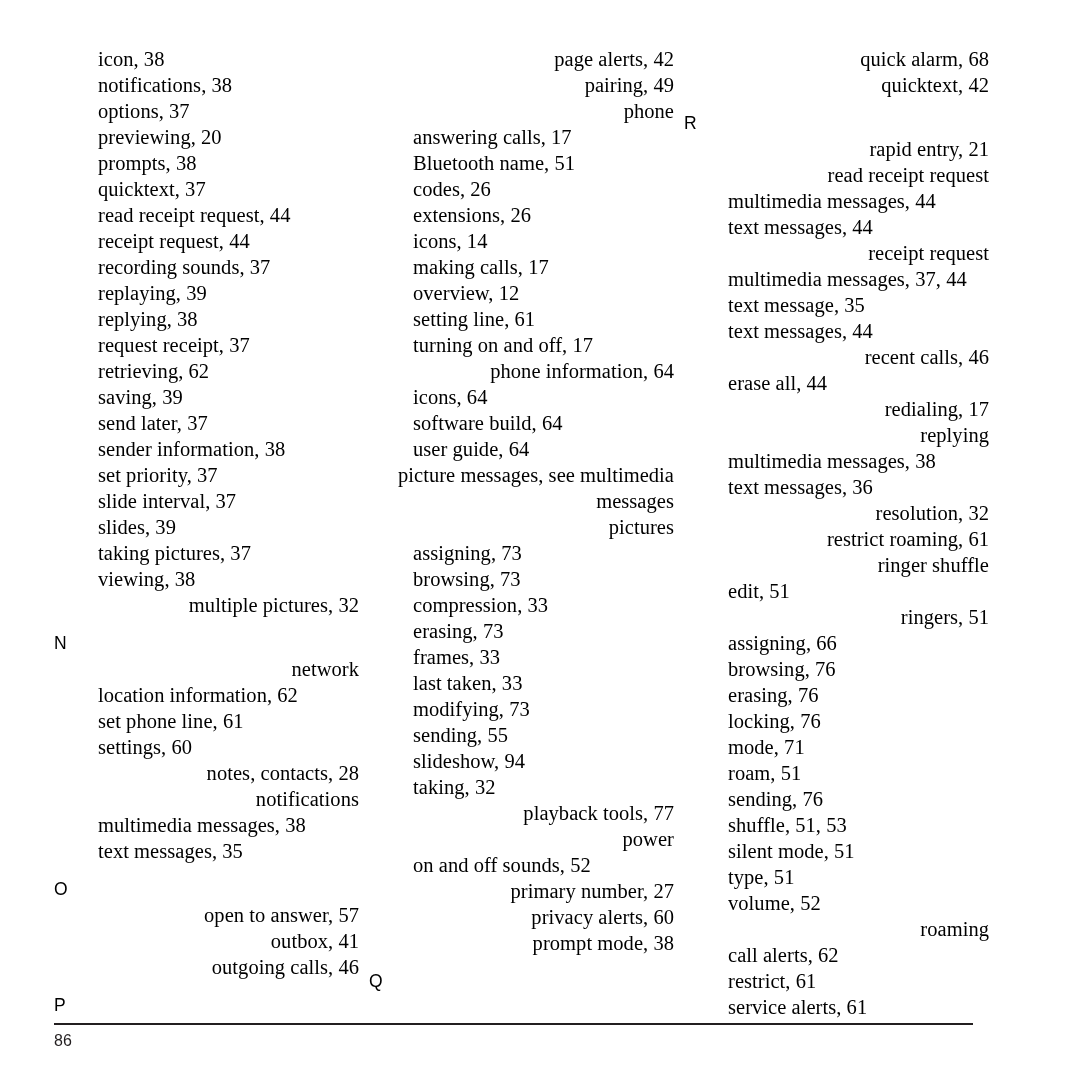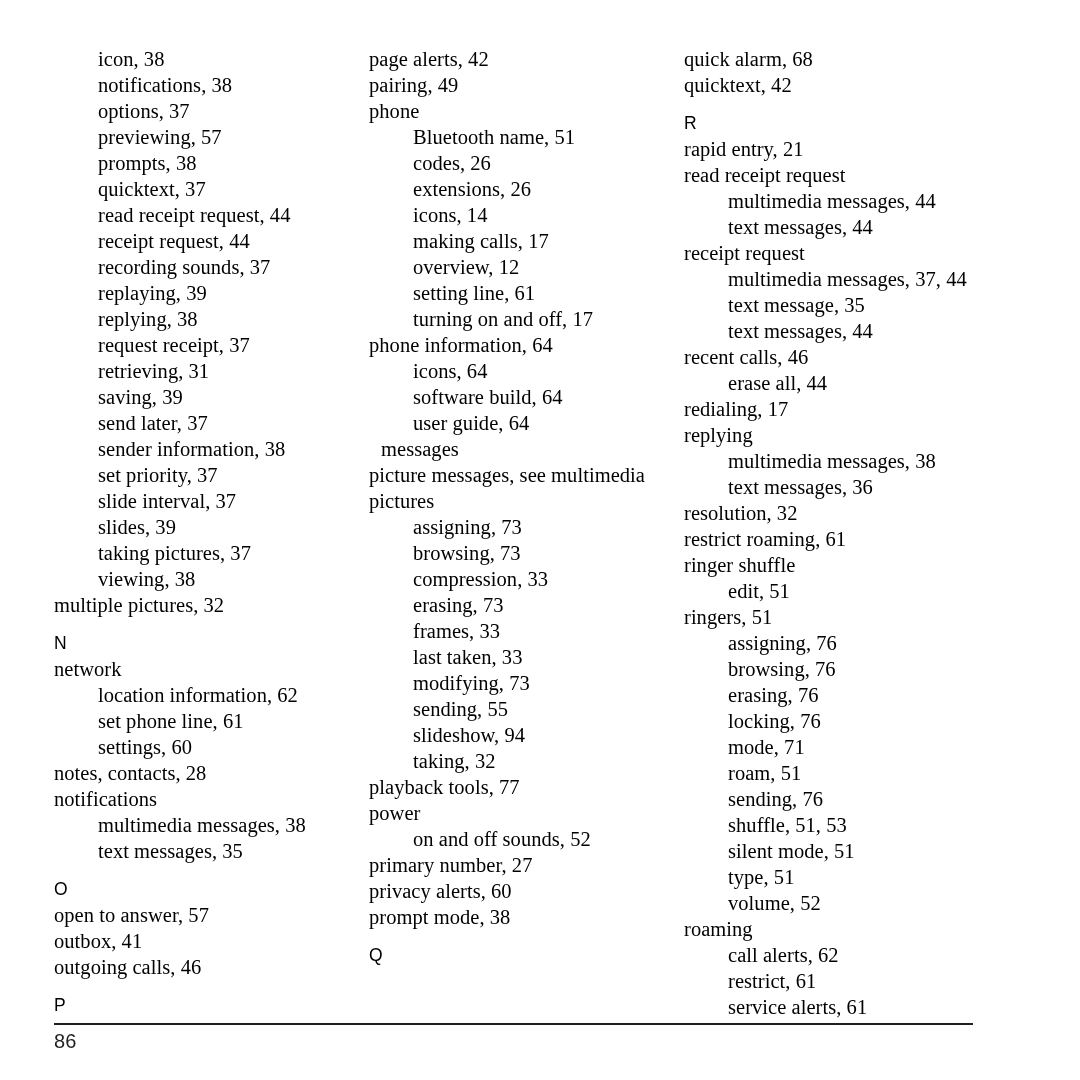--- a/index.html
+++ b/index.html
@@ -41,21 +41,21 @@
   }
   .index-column:last-child { margin-right: 0; }
 
   
   .entry {
     font-size: 20.5px;
     line-height: 26px;
     white-space: pre-wrap;
     letter-spacing: 0.05px;
   }
-  .entry.lvl1 { padding-left: 0px; }
+  .entry.lvl1 { padding-left: 0px; text-align: right; }
   .entry.lvl2 { padding-left: 44px; }
 
   
   .entry.wrap {
     padding-left: 12px;
   }
 
   
   .section-letter {
     font-family: "Liberation Sans", "DejaVu Sans", sans-serif;
@@ -72,46 +72,46 @@
     top: 1023px;
     width: 919px;
     height: 0;
     border-top: 2.5px solid #231f20;
   }
   .footer-page-number {
     position: absolute;
     left: 54px;
     top: 1028px;
     font-family: "Liberation Sans", "DejaVu Sans", sans-serif;
-    font-size: 20px;
+    font-size: 16px;
     line-height: 26px;
     color: #231f20;
     letter-spacing: 0.2px;
   }
 </style>
 </head>
 <body>
 
 <div class="page">
 
   <div class="index-columns">
     <div class="index-column">
         <div class="entry lvl2">icon, 38</div>
         <div class="entry lvl2">notifications, 38</div>
         <div class="entry lvl2">options, 37</div>
-        <div class="entry lvl2">previewing, 57</div>
+        <div class="entry lvl2">previewing, 20</div>
         <div class="entry lvl2">prompts, 38</div>
         <div class="entry lvl2">quicktext, 37</div>
         <div class="entry lvl2">read receipt request, 44</div>
         <div class="entry lvl2">receipt request, 44</div>
         <div class="entry lvl2">recording sounds, 37</div>
         <div class="entry lvl2">replaying, 39</div>
         <div class="entry lvl2">replying, 38</div>
         <div class="entry lvl2">request receipt, 37</div>
-        <div class="entry lvl2">retrieving, 31</div>
+        <div class="entry lvl2">retrieving, 62</div>
         <div class="entry lvl2">saving, 39</div>
         <div class="entry lvl2">send later, 37</div>
         <div class="entry lvl2">sender information, 38</div>
         <div class="entry lvl2">set priority, 37</div>
         <div class="entry lvl2">slide interval, 37</div>
         <div class="entry lvl2">slides, 39</div>
         <div class="entry lvl2">taking pictures, 37</div>
         <div class="entry lvl2">viewing, 38</div>
         <div class="entry lvl1">multiple pictures, 32</div>
         <div class="section-letter">N</div>
@@ -126,34 +126,35 @@
         <div class="section-letter">O</div>
         <div class="entry lvl1">open to answer, 57</div>
         <div class="entry lvl1">outbox, 41</div>
         <div class="entry lvl1">outgoing calls, 46</div>
         <div class="section-letter">P</div>
       </div>
     <div class="index-column">
         <div class="entry lvl1">page alerts, 42</div>
         <div class="entry lvl1">pairing, 49</div>
         <div class="entry lvl1">phone</div>
+        <div class="entry lvl2">answering calls, 17</div>
         <div class="entry lvl2">Bluetooth name, 51</div>
         <div class="entry lvl2">codes, 26</div>
         <div class="entry lvl2">extensions, 26</div>
         <div class="entry lvl2">icons, 14</div>
         <div class="entry lvl2">making calls, 17</div>
         <div class="entry lvl2">overview, 12</div>
         <div class="entry lvl2">setting line, 61</div>
         <div class="entry lvl2">turning on and off, 17</div>
         <div class="entry lvl1">phone information, 64</div>
         <div class="entry lvl2">icons, 64</div>
         <div class="entry lvl2">software build, 64</div>
         <div class="entry lvl2">user guide, 64</div>
+        <div class="entry lvl1">picture messages, see multimedia</div>
         <div class="entry lvl1 wrap">messages</div>
-        <div class="entry lvl1">picture messages, see multimedia</div>
         <div class="entry lvl1">pictures</div>
         <div class="entry lvl2">assigning, 73</div>
         <div class="entry lvl2">browsing, 73</div>
         <div class="entry lvl2">compression, 33</div>
         <div class="entry lvl2">erasing, 73</div>
         <div class="entry lvl2">frames, 33</div>
         <div class="entry lvl2">last taken, 33</div>
         <div class="entry lvl2">modifying, 73</div>
         <div class="entry lvl2">sending, 55</div>
         <div class="entry lvl2">slideshow, 94</div>
@@ -182,21 +183,21 @@
         <div class="entry lvl2">erase all, 44</div>
         <div class="entry lvl1">redialing, 17</div>
         <div class="entry lvl1">replying</div>
         <div class="entry lvl2">multimedia messages, 38</div>
         <div class="entry lvl2">text messages, 36</div>
         <div class="entry lvl1">resolution, 32</div>
         <div class="entry lvl1">restrict roaming, 61</div>
         <div class="entry lvl1">ringer shuffle</div>
         <div class="entry lvl2">edit, 51</div>
         <div class="entry lvl1">ringers, 51</div>
-        <div class="entry lvl2">assigning, 76</div>
+        <div class="entry lvl2">assigning, 66</div>
         <div class="entry lvl2">browsing, 76</div>
         <div class="entry lvl2">erasing, 76</div>
         <div class="entry lvl2">locking, 76</div>
         <div class="entry lvl2">mode, 71</div>
         <div class="entry lvl2">roam, 51</div>
         <div class="entry lvl2">sending, 76</div>
         <div class="entry lvl2">shuffle, 51, 53</div>
         <div class="entry lvl2">silent mode, 51</div>
         <div class="entry lvl2">type, 51</div>
         <div class="entry lvl2">volume, 52</div>

